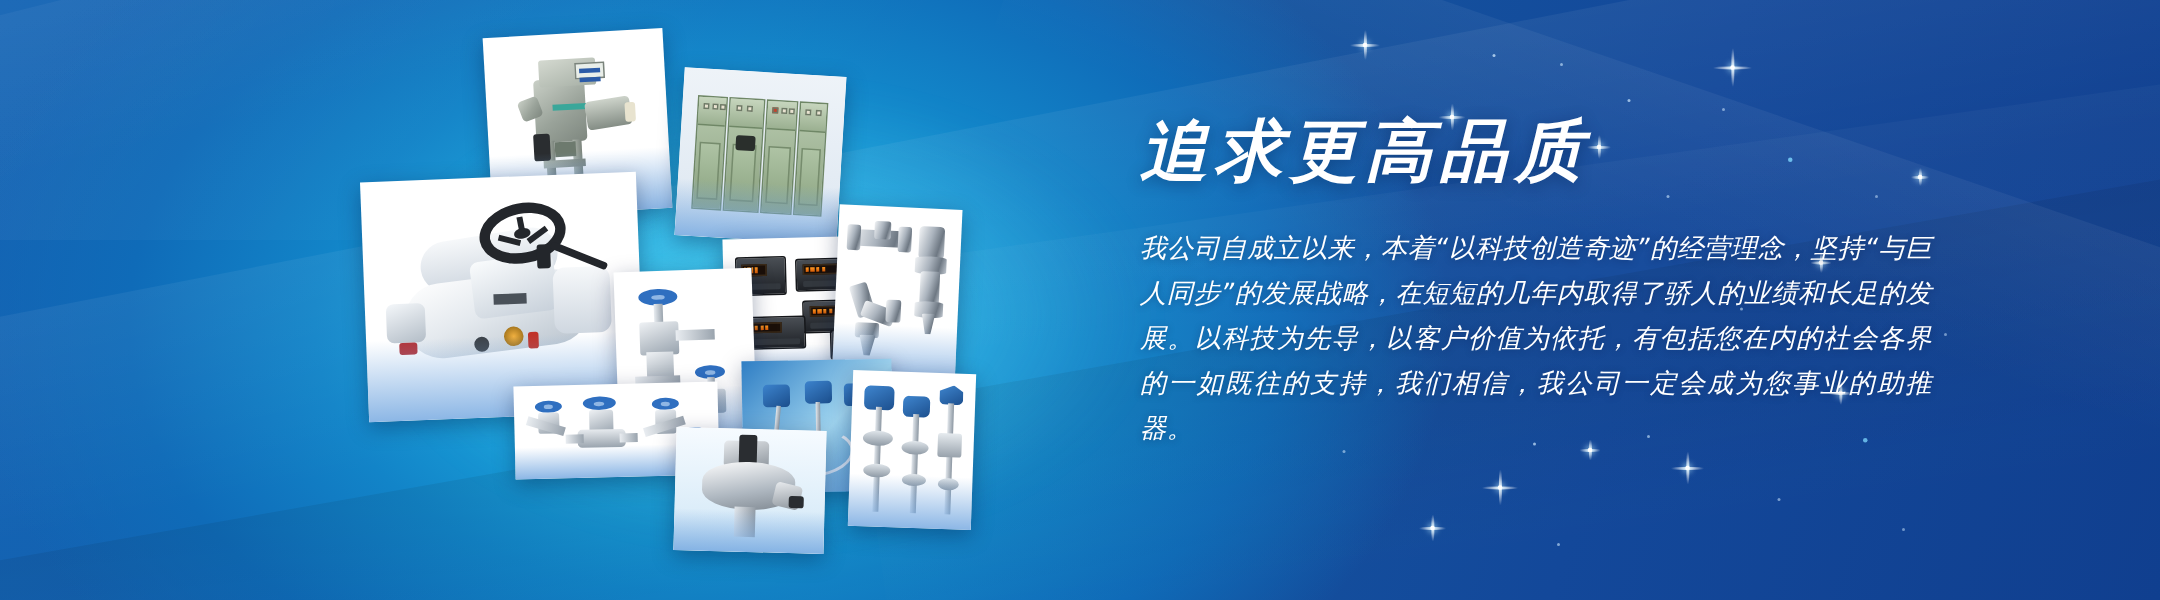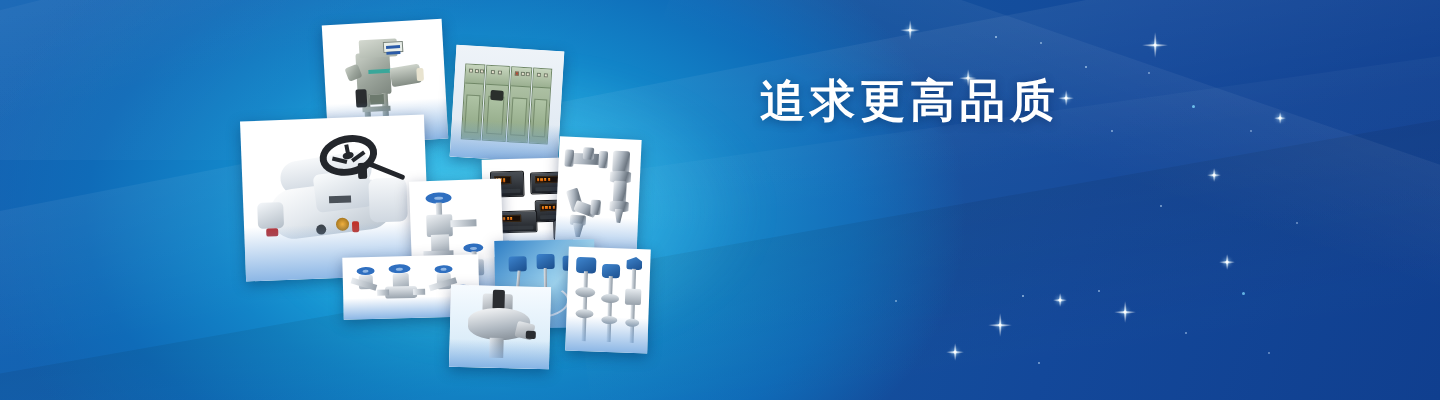--- a/index.html
+++ b/index.html
@@ -126,21 +126,21 @@
   .ts-head { background:linear-gradient(150deg,#3c83cd,#1b4e8c); border-radius:3px; }
   .ts-cab  { border:2px solid #dfe9f5; border-radius:50%; border-top-color:transparent; }
 
   
   .rg-dome { background:linear-gradient(170deg,#fdfdfd,#aeb7c0 60%,#7d868f); border-radius:50%/40%; }
   .rg-cap  { background:linear-gradient(160deg,#e8ebee,#8d959d); border-radius:3px; }
   .rg-blk  { background:#2a2d31; border-radius:2px; }
   .rg-stem { background:linear-gradient(90deg,#dfe4e9,#939ca5); }
 
   
-  .content { position:absolute; left:760px; top:78px; width:540px; }
+  .content { position:absolute; left:760px; top:78px; width:540px;font-style:italic; }
   .headline {
     font-size:45px; font-weight:700; color:#ffffff; line-height:1;
     letter-spacing:5px; white-space:nowrap;
     text-shadow:0 2px 10px rgba(0,30,80,.45);
   }
   .paragraph {
     margin-top:28px; width:528px;
     font-size:17.5px; line-height:30px; color:#ffffff; font-weight:500;
     text-align:justify; text-justify:inter-character;
     letter-spacing:.3px;
@@ -478,15 +478,16 @@
     <div class="dot" style="left:1098px; top:290px; width:2px; height:2px; opacity:.6;"></div>
     <div class="dot" style="left:1185px; top:332px; width:2px; height:2px; opacity:.55;"></div>
     <div class="dot" style="left:1268px; top:352px; width:2px; height:2px; opacity:.5;"></div>
     <div class="dot" style="left:1038px; top:362px; width:2px; height:2px; opacity:.6;"></div>
     <div class="dot" style="left:895px;  top:300px; width:2px; height:2px; opacity:.55;"></div>
     <div class="dot" style="left:1242px; top:292px; width:3px; height:3px; opacity:.75; background:#7fd8ff;"></div>
   </div>
 
   <div class="content">
     <div class="headline">追求更高品质</div>
+    <div class="paragraph">我公司自成立以来，本着“以科技创造奇迹”的经营理念，坚持“与巨人同步”的发展战略，在短短的几年内取得了骄人的业绩和长足的发展。以科技为先导，以客户价值为依托，有包括您在内的社会各界的一如既往的支持，我们相信，我公司一定会成为您事业的助推器。</div>
   </div>
 
 </div>
 
 </body></html>

